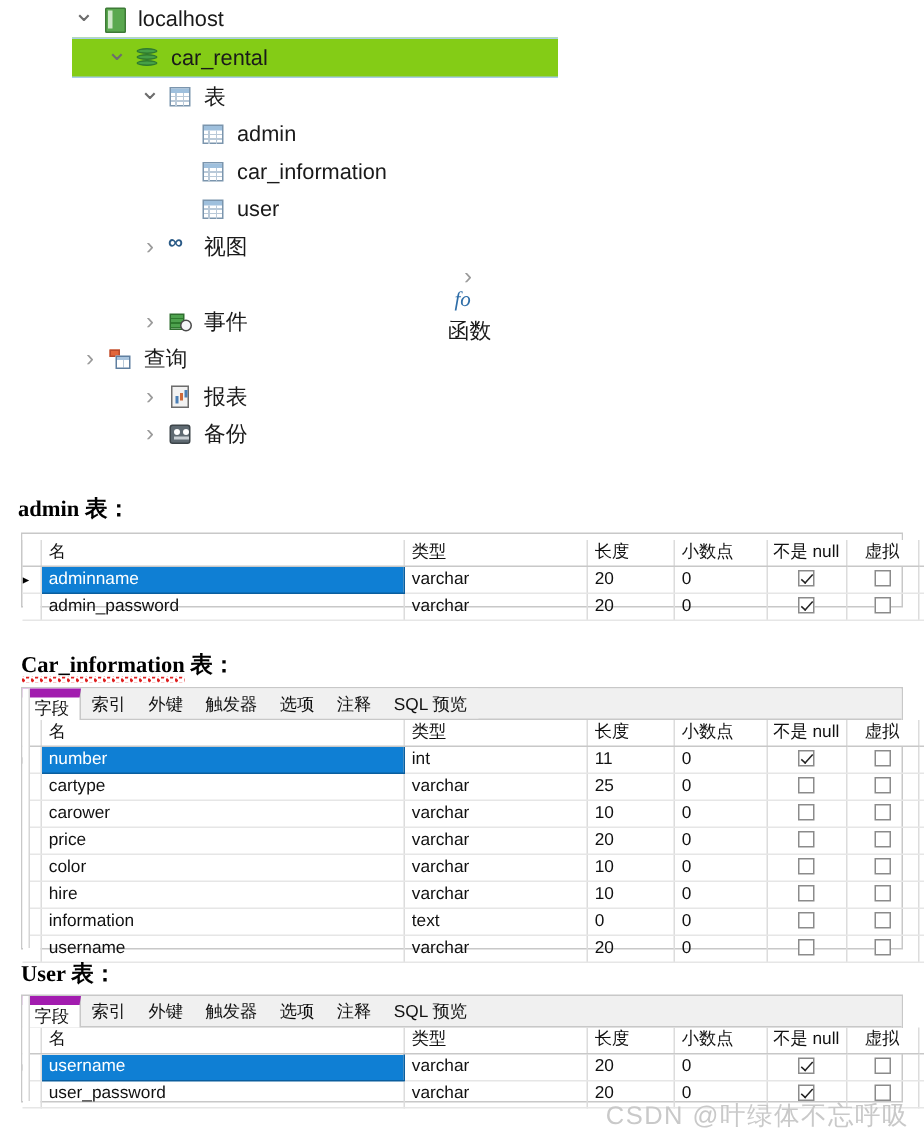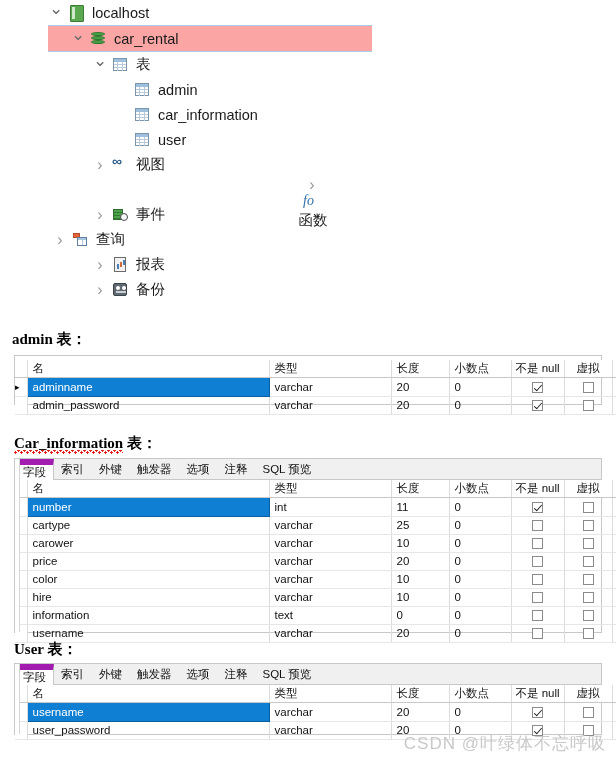--- a/index.html
+++ b/index.html
@@ -26,21 +26,21 @@
   .tree-row {
     position: relative;
     height: 25px;
     display: flex;
     align-items: center;
     font-size: 14.5px;
     color: #1a1a1a;
     white-space: nowrap;
   }
   .tree-row.selected {
-    background: #fca5a5;
+    background: #84cc16;
     border-top: 1px solid #a8cdea;
     border-bottom: 1px solid #a8cdea;
     width: 302px;
     margin-left: 48px;
     padding-left: 0;
   }
   .chev {
     width: 16px;
     flex: 0 0 16px;
     text-align: center;

